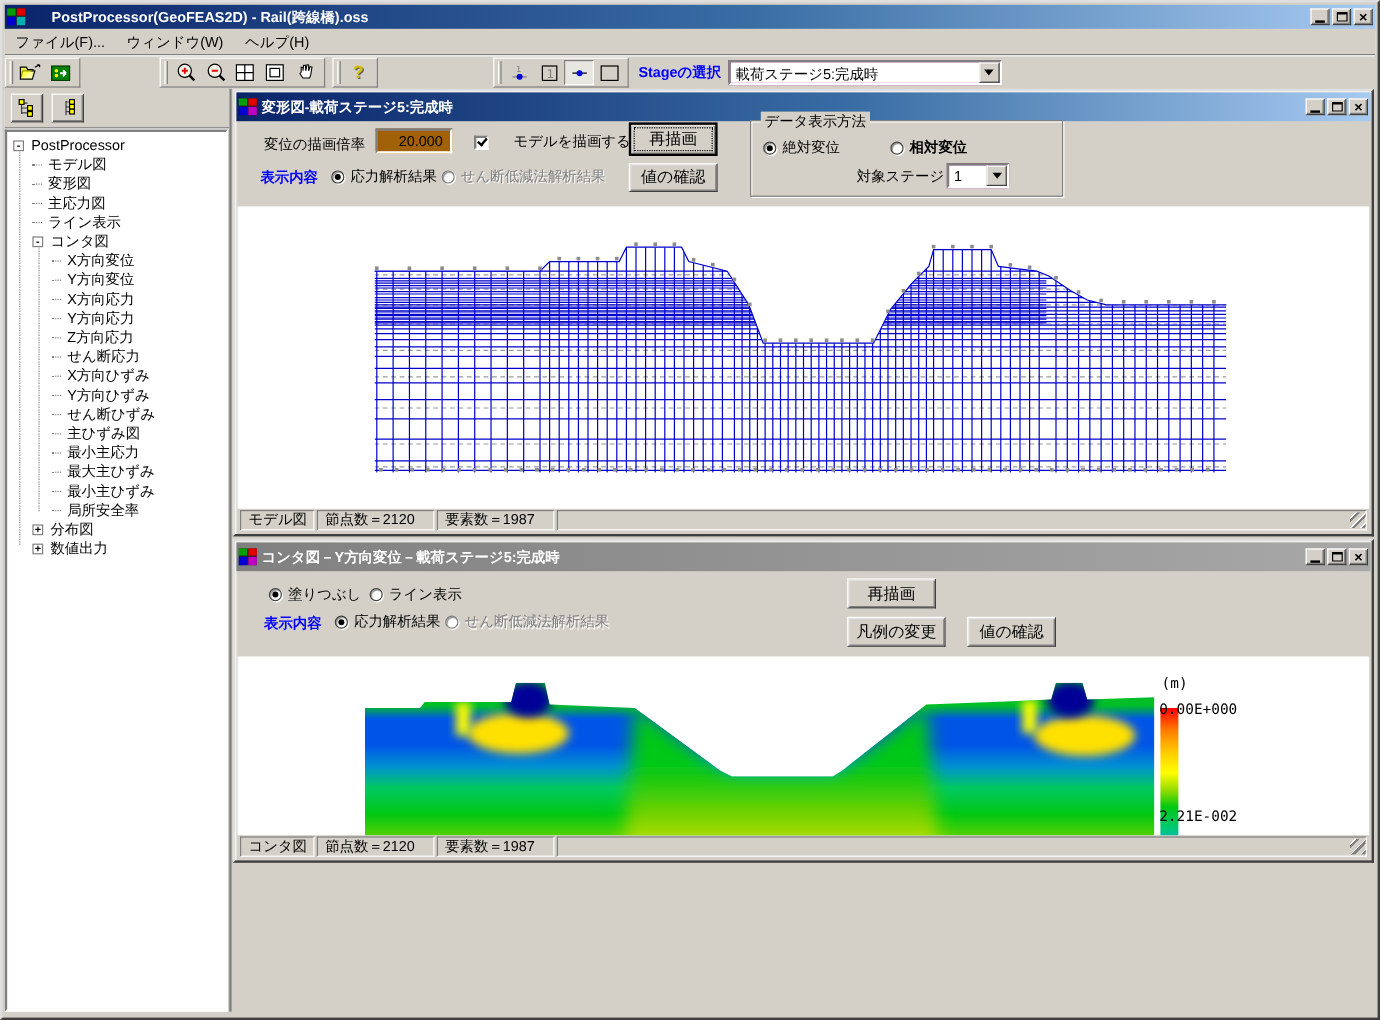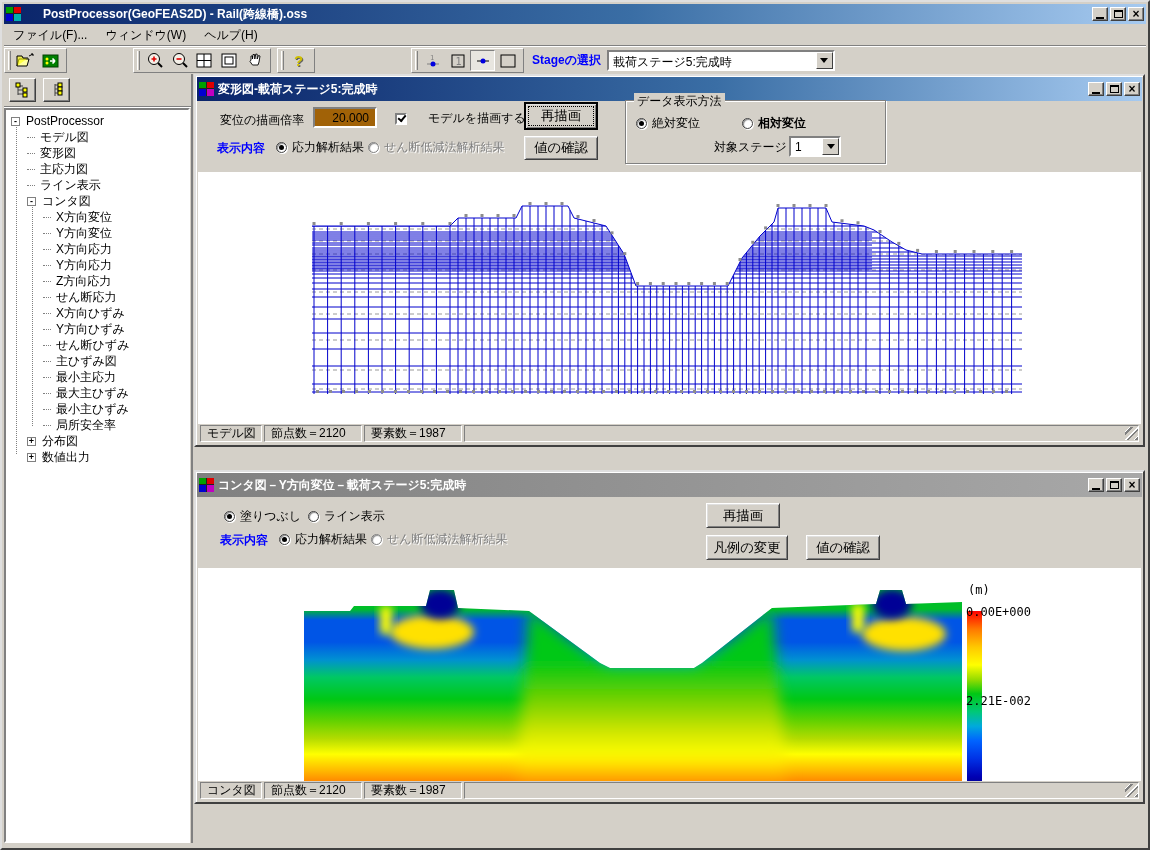--- a/index.html
+++ b/index.html
@@ -50,21 +50,21 @@
   .tree-row.d0 { padding-left:3px; }
   .tree-row.d1 { padding-left:19px; }
   .tree-row.d2 { padding-left:35px; }
   .expander { width:9px; height:9px; background:#fff; border:1px solid #808080; font:bold 9px/7px "Liberation Sans",sans-serif; text-align:center; margin-right:4px; flex:none; }
   .stub { width:8px; border-top:1px dotted #808080; margin-right:3px; flex:none; }
   .tlabel { padding:0 2px; }
 
   
   .mdi-child { position:absolute; background:#d4d0c8; border:2px solid; border-color:#dfdfdf #404040 #404040 #dfdfdf; box-shadow:inset 1px 1px 0 #fff; }
   #win1 { left:192px; top:72px; width:951px; height:373px; }
-  #win2 { left:192px; top:468px; width:951px; height:334px; }
+  #win2 { left:192px; top:447px; width:951px; height:270px; }
   .child-titlebar { height:18px; margin:1px; display:flex; align-items:center; padding:12px 2px; color:#fff; font-weight:bold; }
   .child-titlebar.active { background:linear-gradient(90deg,#0a246a 0%,#3a6ea5 55%,#a6caf0 100%); }
   .child-titlebar.inactive { background:linear-gradient(90deg,#808080 0%,#a8a8a8 100%); }
   .child-titlebar .title-text { margin-left:4px; flex:1; white-space:nowrap; overflow:hidden; }
   .child-titlebar .cap-btn { height:14px; }
   .controls { position:absolute; left:2px; right:2px; top:19px; height:77px; }
   .ctl-label { position:absolute; white-space:nowrap; }
   .blue-label { color:#0000ff; font-weight:bold; }
   .textbox { position:absolute; background:#a16207; border:2px solid; border-color:#808080 #fff #fff #808080; padding:2px 6px 0 2px; text-align:right; }
   .btn { position:absolute; background:#d4d0c8; border:1px solid; border-color:#fff #404040 #404040 #fff; box-shadow:inset 1px 1px 0 #dfdfdf, inset -1px -1px 0 #808080; text-align:center; }

